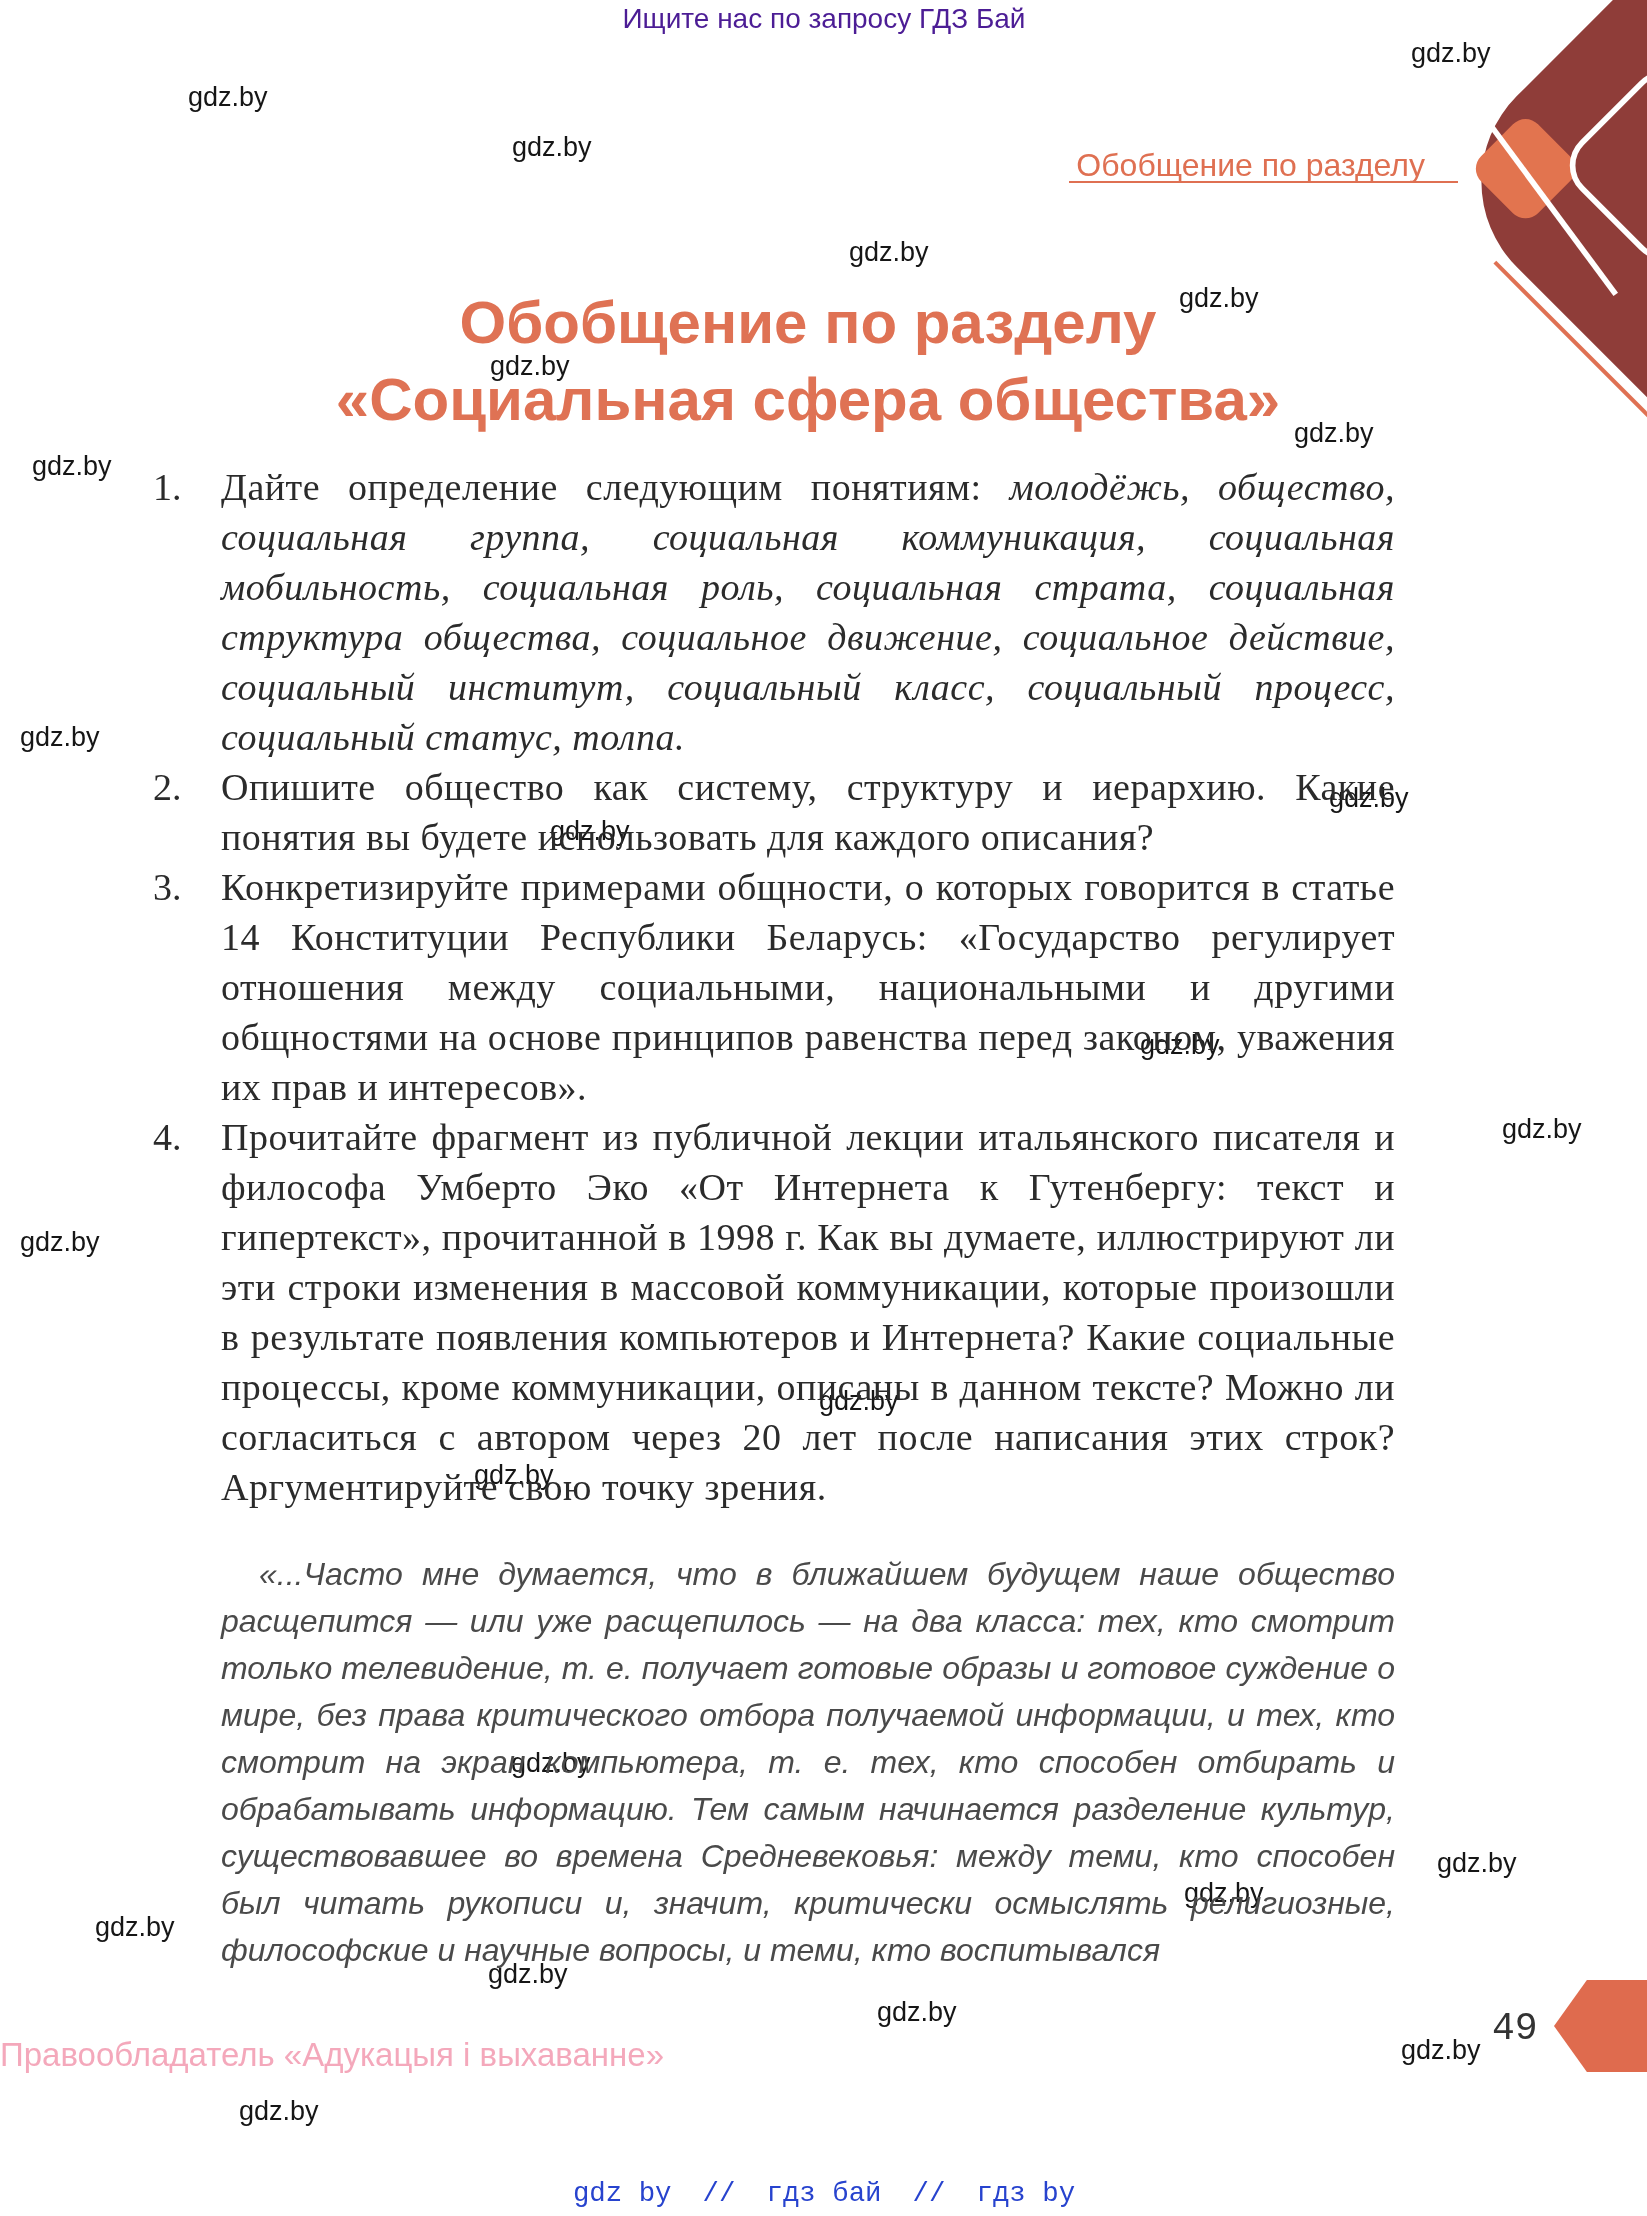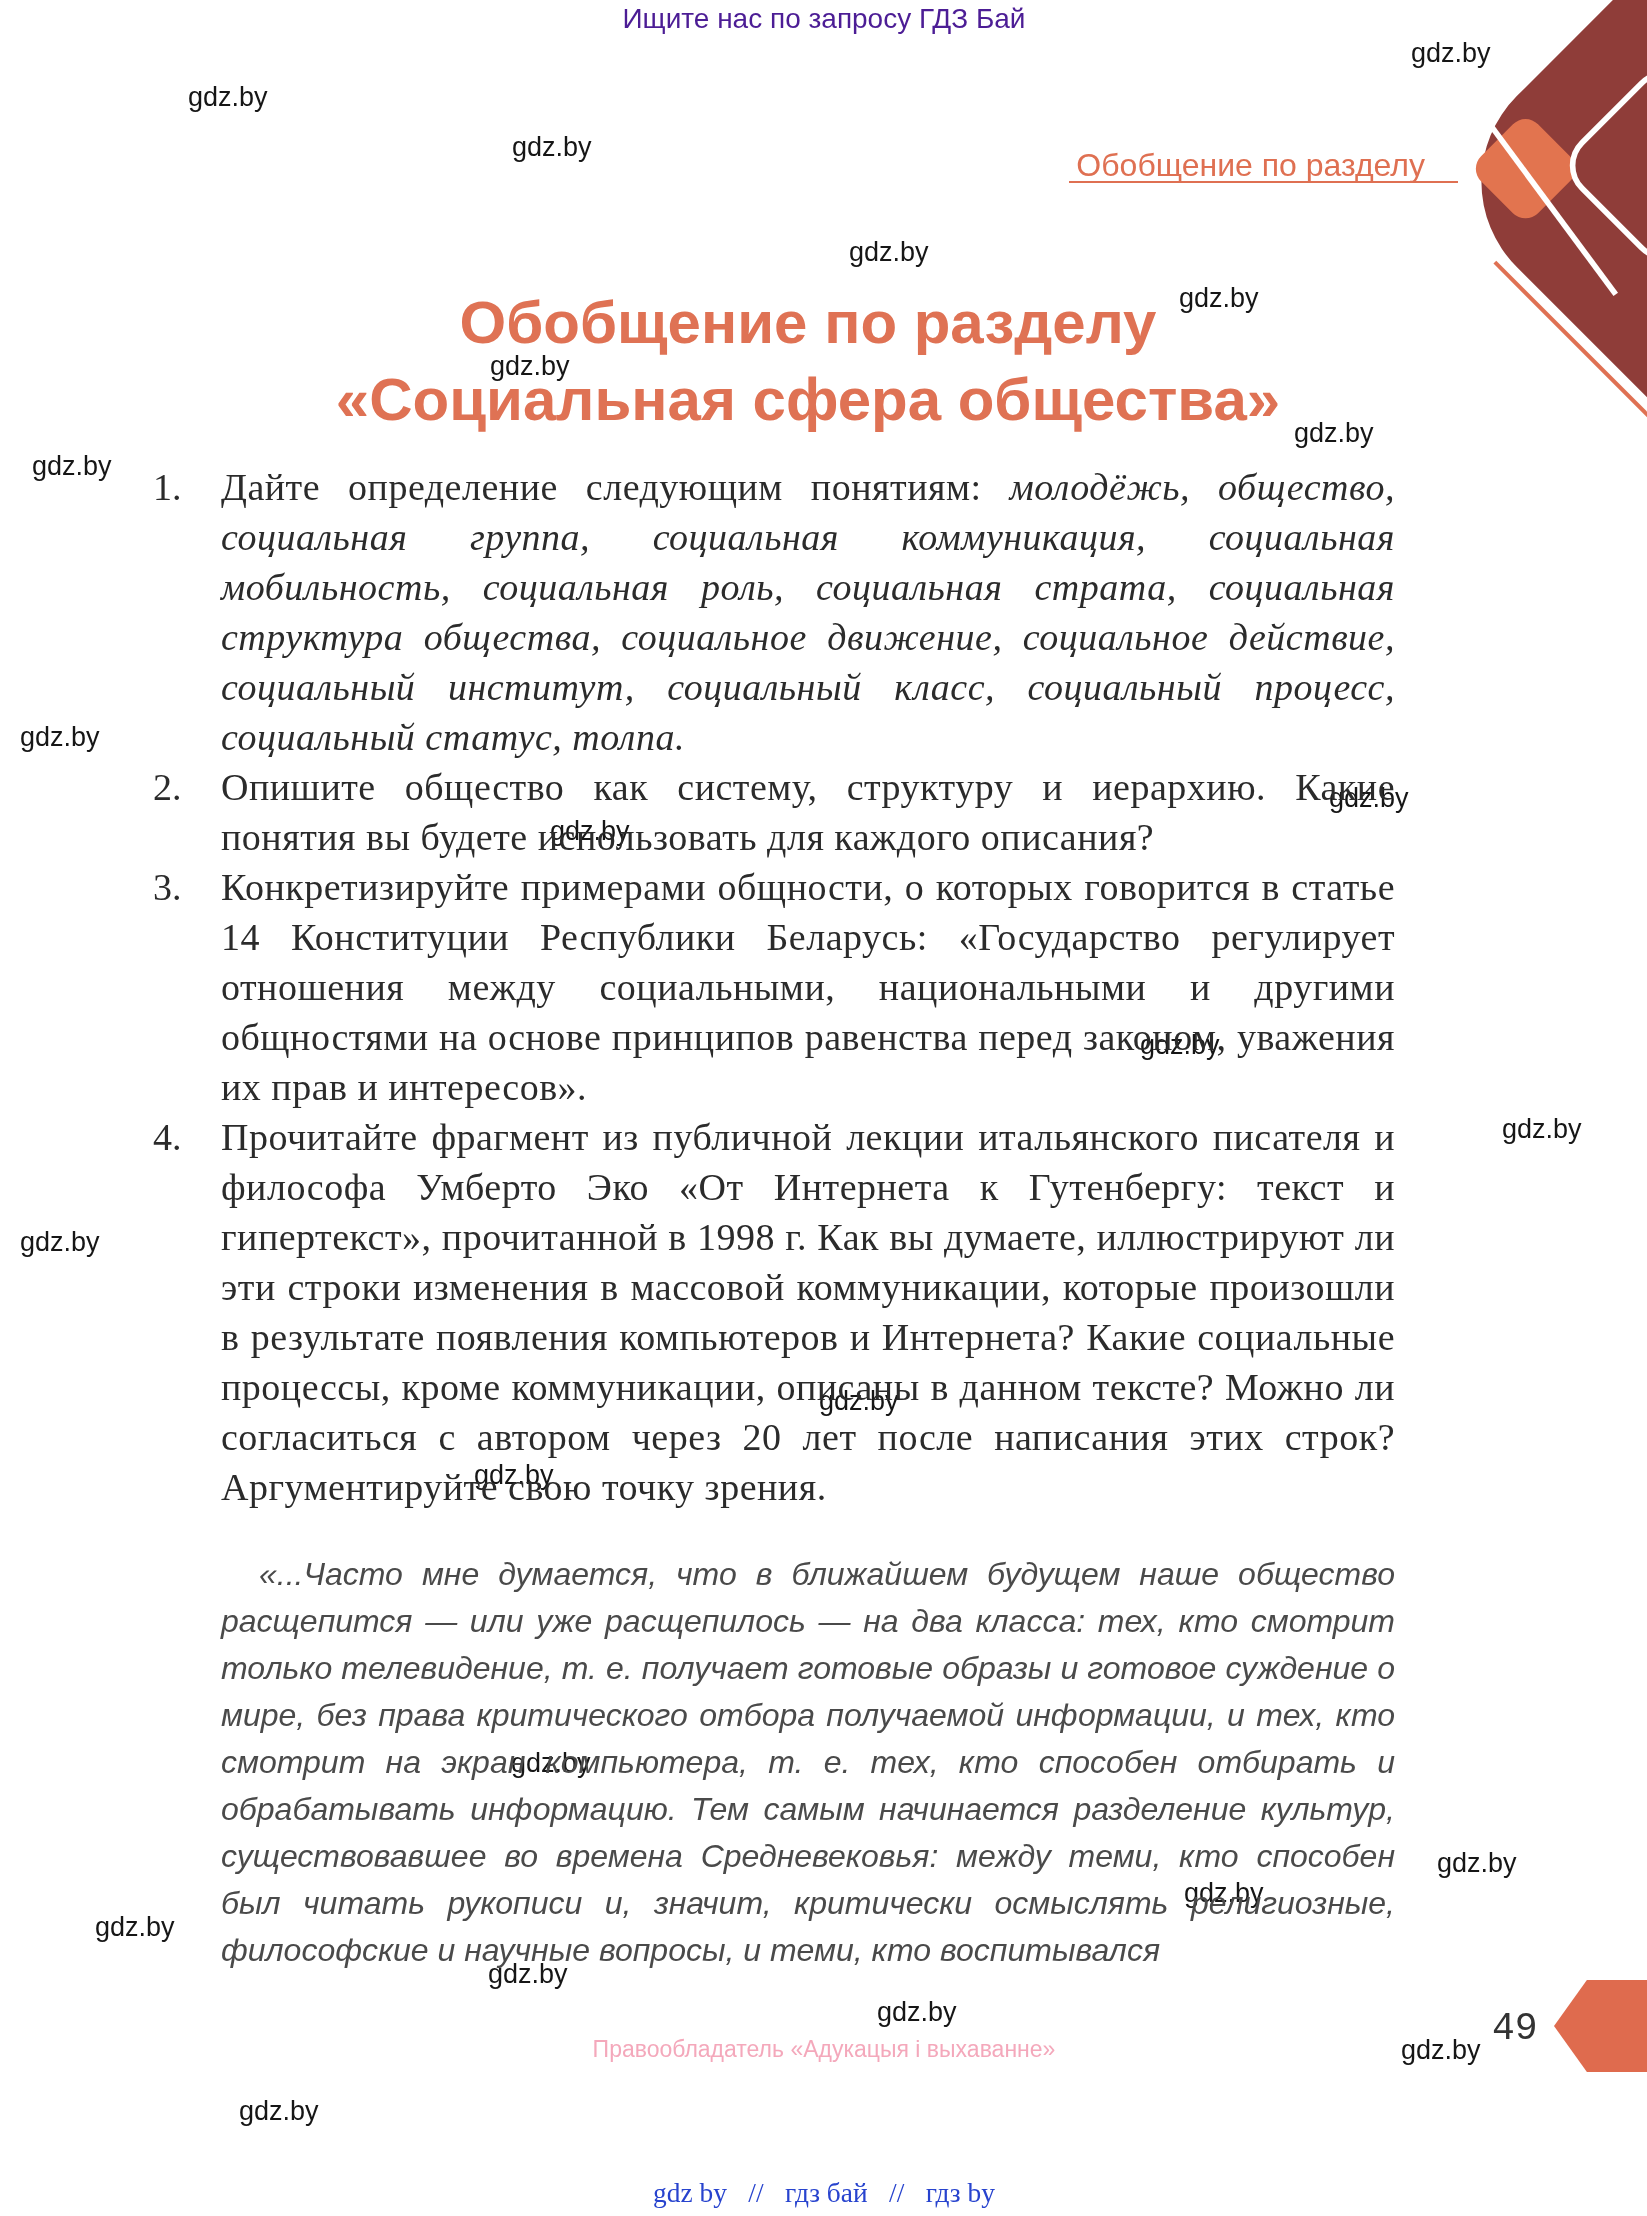--- a/index.html
+++ b/index.html
@@ -101,29 +101,29 @@
     font-size:38px;color:#333333;
   }
   .orange-tab{
     position:absolute;right:0;top:1980px;
     width:94px;height:92px;
     background:#df6b4e;
     clip-path:polygon(35% 0, 100% 0, 100% 100%, 35% 100%, 0 50%);
   }
   .copyright{
     position:absolute;top:2036px;left:0;width:100%;
-    text-align:center;
-    font-family:"Liberation Sans", sans-serif;
-    font-size:23px;
+    text-align:left;
+    font-family:"Liberation Sans", sans-serif;
+    font-size:33px;
     color:#f4a8bb;
   }
   .footer-links{
     position:absolute;top:2178px;left:0;width:100%;
     text-align:center;
-    font-family:Liberation Serif, serif;
+    font-family:Liberation Mono, monospace;
     font-size:27.4px;
     color:#2743ce;
   }
   .footer-links span{margin:0 7.3px;}
   .footer-links .f-link{cursor:pointer;}
 </style>
 </head>
 <body>
 
 <div class="page">

